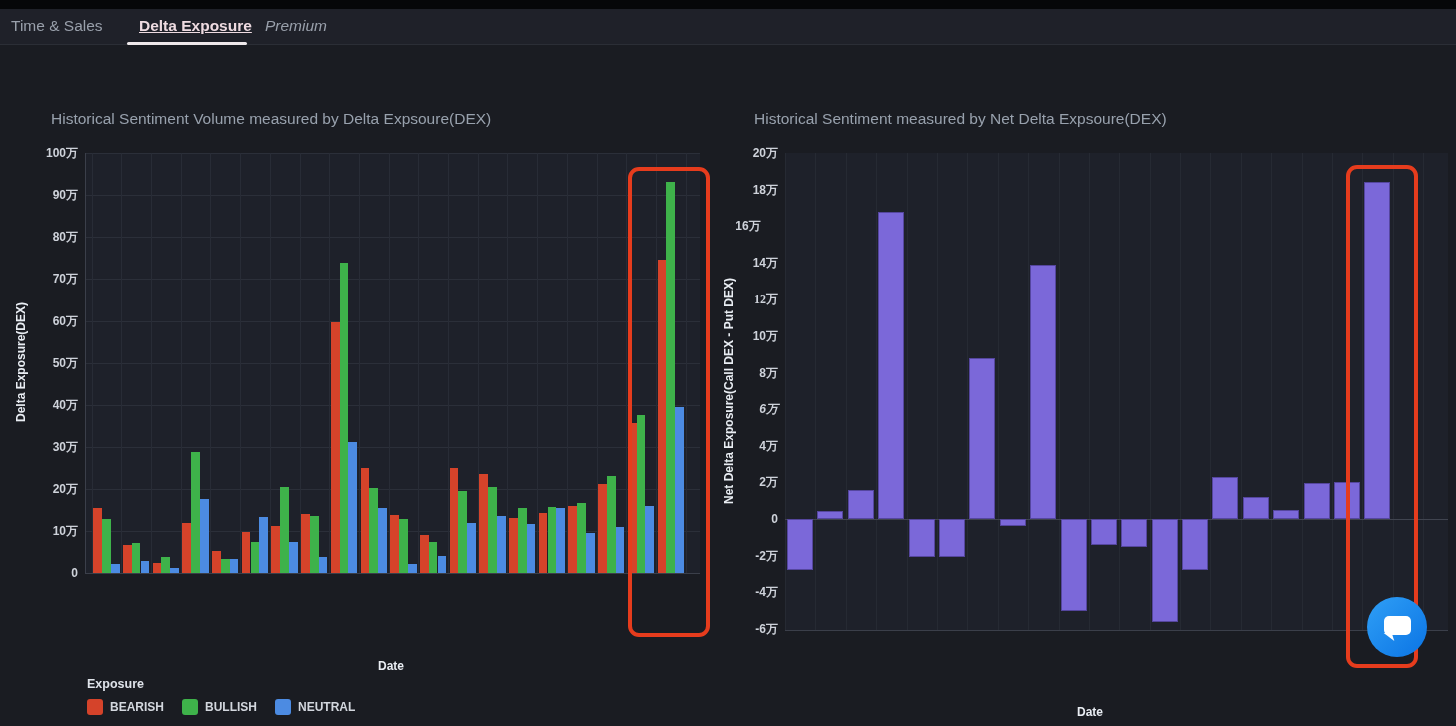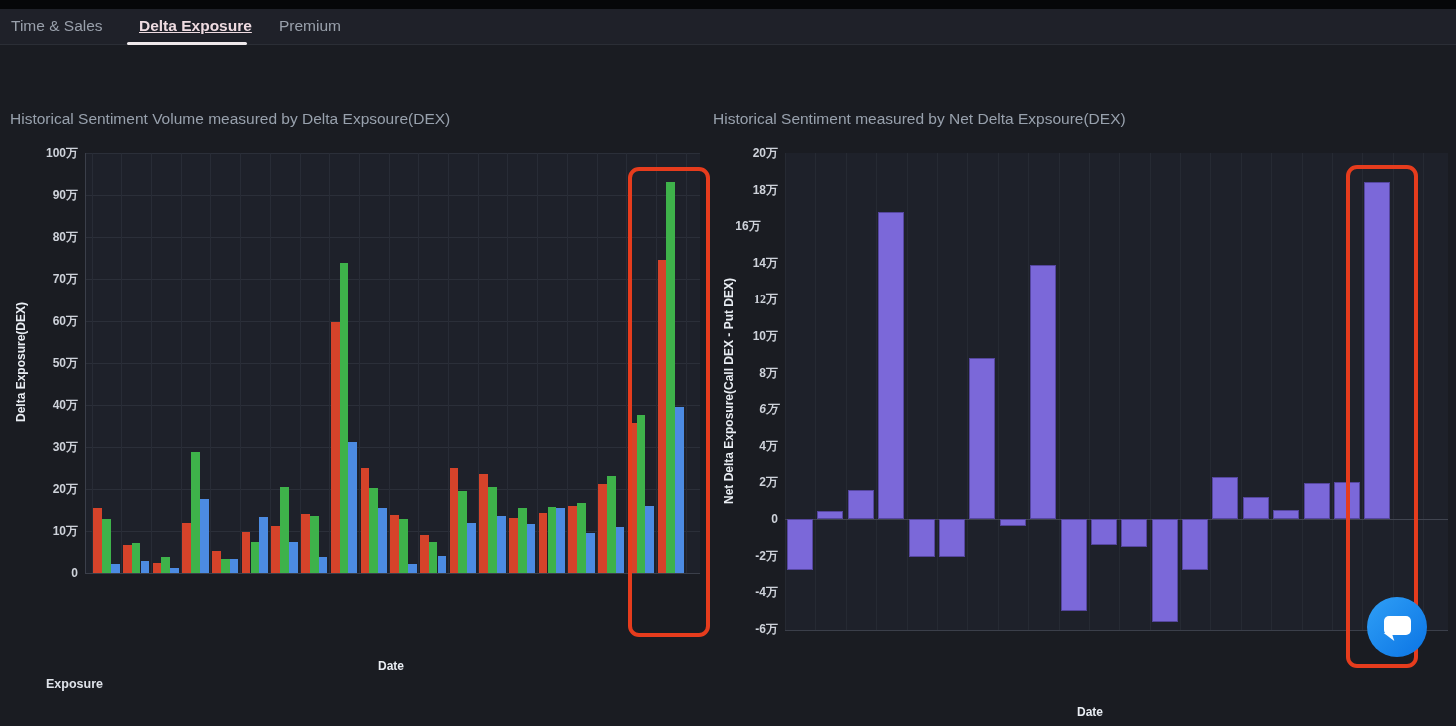--- a/index.html
+++ b/index.html
@@ -1,19 +1,19 @@
 <!DOCTYPE html>
 <html><head>
 <meta charset="utf-8">
 <style>
   * { margin:0; padding:0; box-sizing:border-box; }
   html,body { background:#101216; }
   body { font-family:"Liberation Sans","DejaVu Sans",sans-serif; }
   .screen { position:relative; width:1456px; height:726px; background:#1a1c22; overflow:hidden; }
-  .abs { position:absolute; }
+  .abs { position:absolute;padding-left:41px; }
 
   .top-strip { left:0; top:0; width:1456px; height:9px; background:#060709; }
   .tabbar { left:0; top:9px; width:1456px; height:36px; background:#1f2129; border-bottom:1px solid #2b2e36; }
   .tab { position:absolute; top:0; height:34px; line-height:34px; font-size:15.5px; color:#99a0ab; cursor:pointer; white-space:nowrap; }
   .tab.active { color:#eedbe1; font-weight:700; }
   .tab-underline { position:absolute; top:33px; height:3px; background:#efe9ec; border-radius:2px; }
 
   .symbol-input { left:10px; top:47px; width:331px; height:31px; background:#1b1d23; border:1px solid #40444e; border-radius:4px; color:#e9ebee; font-size:14.5px; padding:0 12px; outline:none; font-family:inherit; }
 
   .chart-title { top:110px; font-size:15.5px; color:#98a1ad; white-space:nowrap; }
@@ -48,21 +48,21 @@
 </head>
 <body>
 
 <div class="screen">
   <div class="abs top-strip"></div>
 
   <div class="abs tabbar">
     <div class="tab" style="left:11px;">Time &amp; Sales</div>
     <div class="tab active" style="left:139px;text-decoration:underline;">Delta Exposure</div>
     <div class="tab-underline" style="left:127px; width:120px;"></div>
-    <div class="tab" style="left:279px;">Premium</div>
+    <div class="tab" style="left:265px;font-style:italic;">Premium</div>
   </div>
 
 
   <div class="abs chart-title" style="left:10px;">Historical Sentiment Volume measured by Delta Expsoure(DEX)</div>
   <div class="abs chart-title" style="left:713px;">Historical Sentiment measured by Net Delta Expsoure(DEX)</div>
 
   <div class="abs plot-bg" style="left:85px;top:153px;width:615px;height:420px;"></div>
   <div class="abs plot-bg" style="left:785px;top:153px;width:663px;height:477px;"></div>
   <div class="abs" id="layer-left" style="left:0;top:0;">
       <div class="tick-label y" style="left: 18px; top: 566px; width: 60px;">0</div>
@@ -231,20 +231,34 @@
       <div class="bar" style="left: 1364.41px; top: 182.28px; width: 26px; height: 336.72px; background: rgb(123, 104, 217); border: 1px solid rgb(85, 70, 158);"></div>
     </div>
 
   <div class="axis-title vert" style="left:21px;top:362px;">Delta Exposure(DEX)</div>
   <div class="axis-title horiz" style="left:391px;top:659px;">Date</div>
   <div class="axis-title vert" style="left:729px;top:391px;">Net Delta Exposure(Call DEX - Put DEX)</div>
   <div class="axis-title horiz" style="left:1090px;top:705px;">Date</div>
 
   <div class="abs legend">
     <div class="legend-title">Exposure</div>
+    <div class="legend-items">
+      <div class="legend-item">
+        <span class="swatch" id="sw-0" style="background: rgb(213, 67, 42);"></span>
+        <span class="lbl">BEARISH</span>
+      </div>
+      <div class="legend-item">
+        <span class="swatch" id="sw-1" style="background: rgb(62, 178, 74);"></span>
+        <span class="lbl">BULLISH</span>
+      </div>
+      <div class="legend-item">
+        <span class="swatch" id="sw-2" style="background: rgb(76, 139, 226);"></span>
+        <span class="lbl">NEUTRAL</span>
+      </div>
+    </div>
   </div>
 
   <div class="highlight-rect" style="left:628px;top:167px;width:82px;height:470px;"></div>
   <div class="highlight-rect" style="left:1346px;top:165px;width:72px;height:503px;"></div>
 
   <div class="abs chat-fab">
     <div class="chat-bubble"></div>
   </div>
 </div>
 

